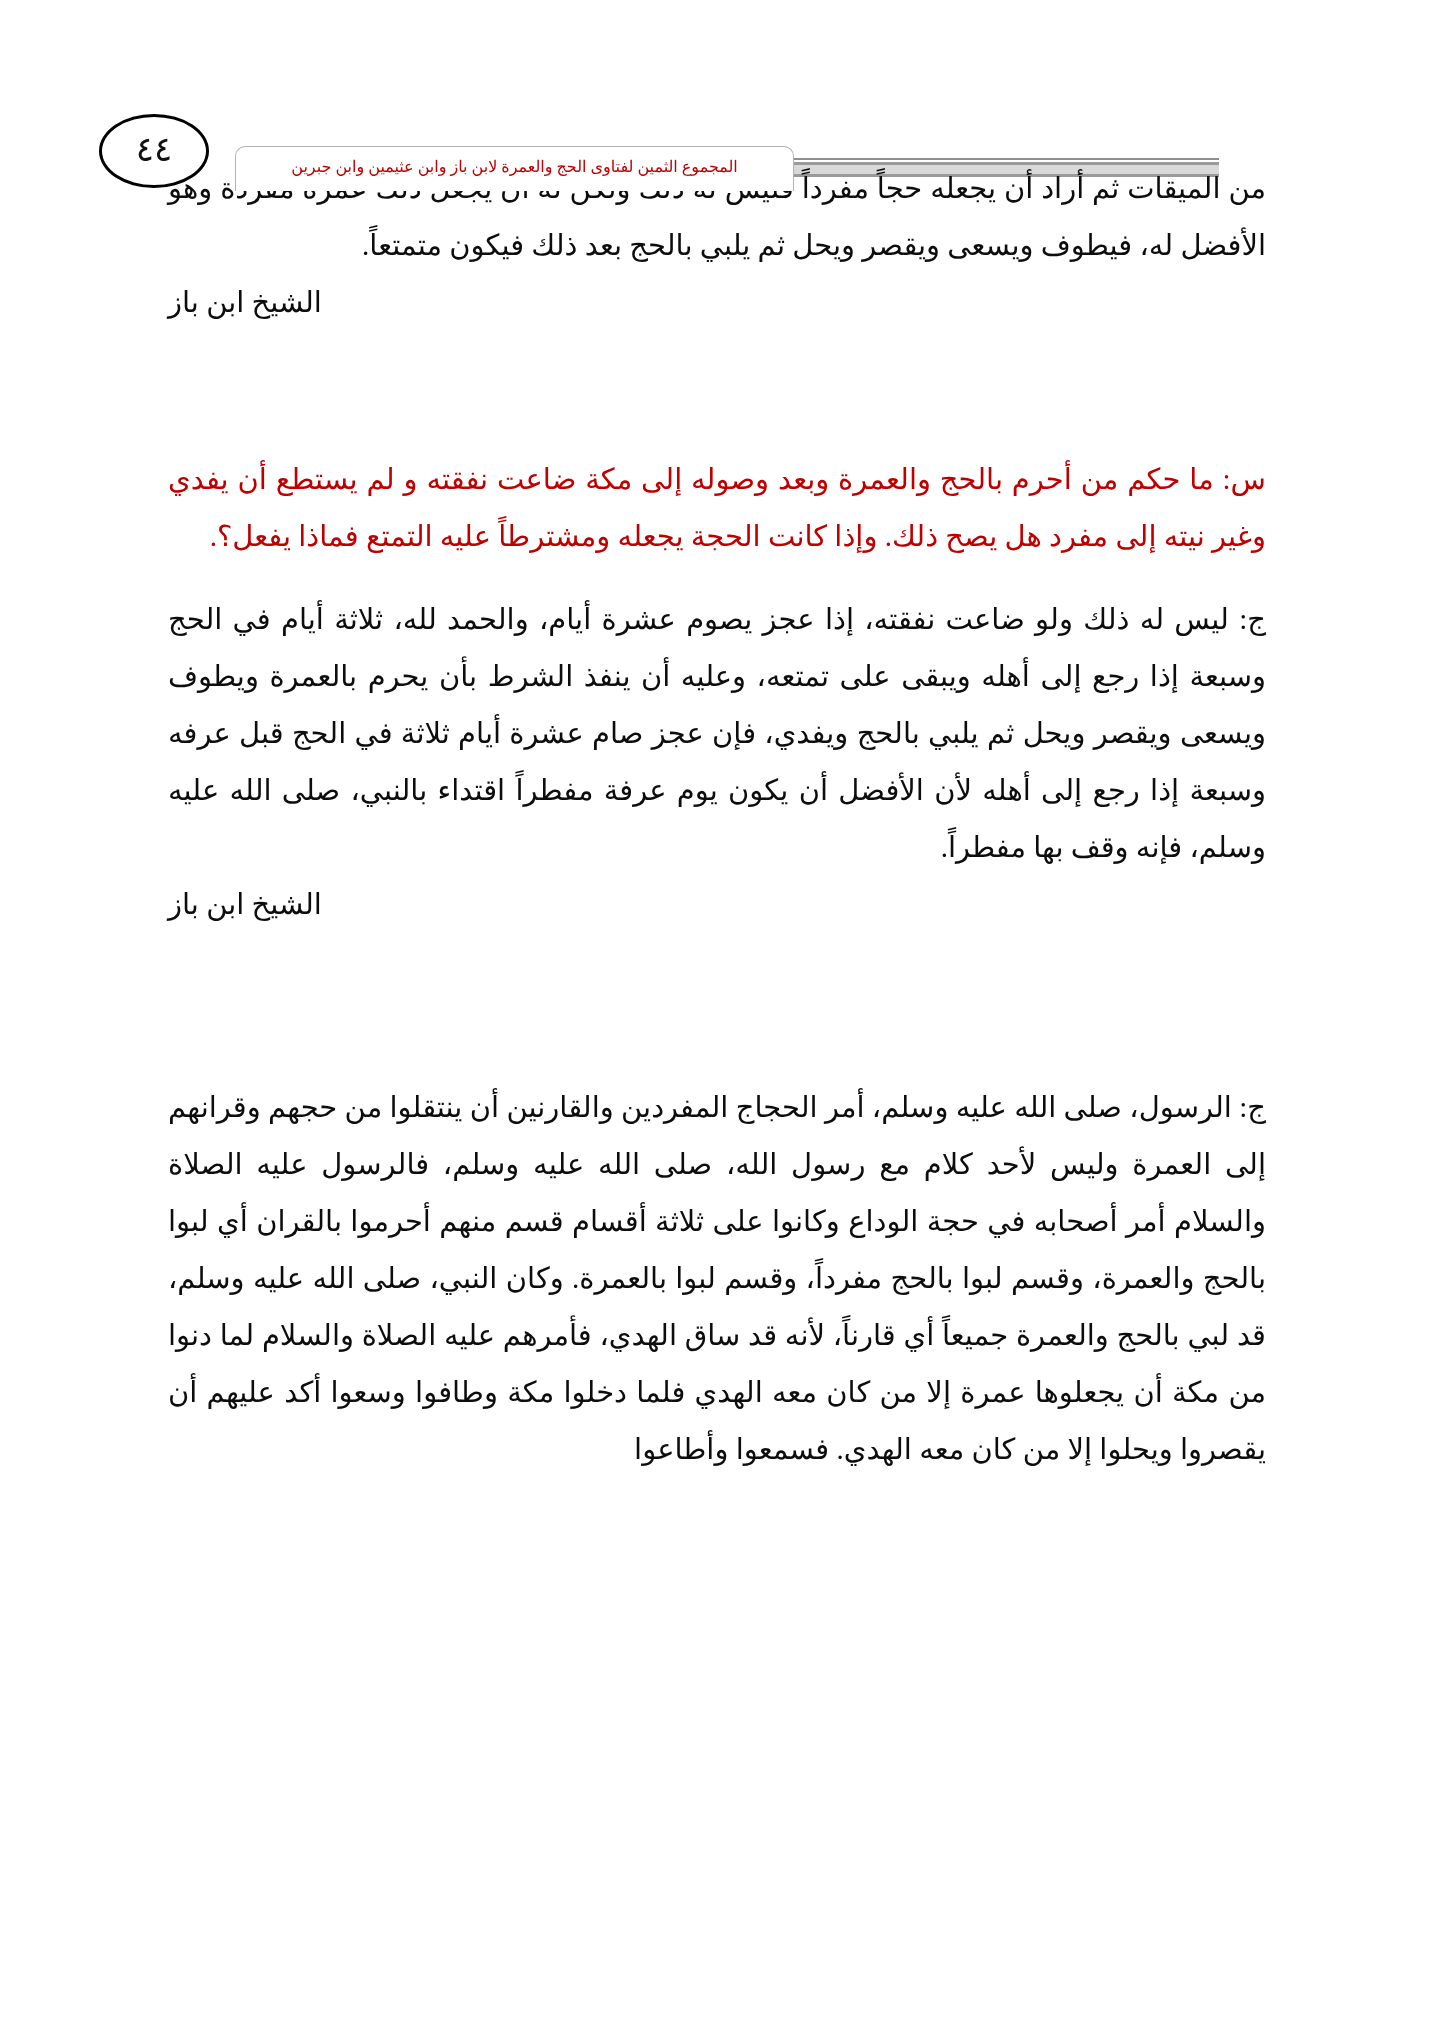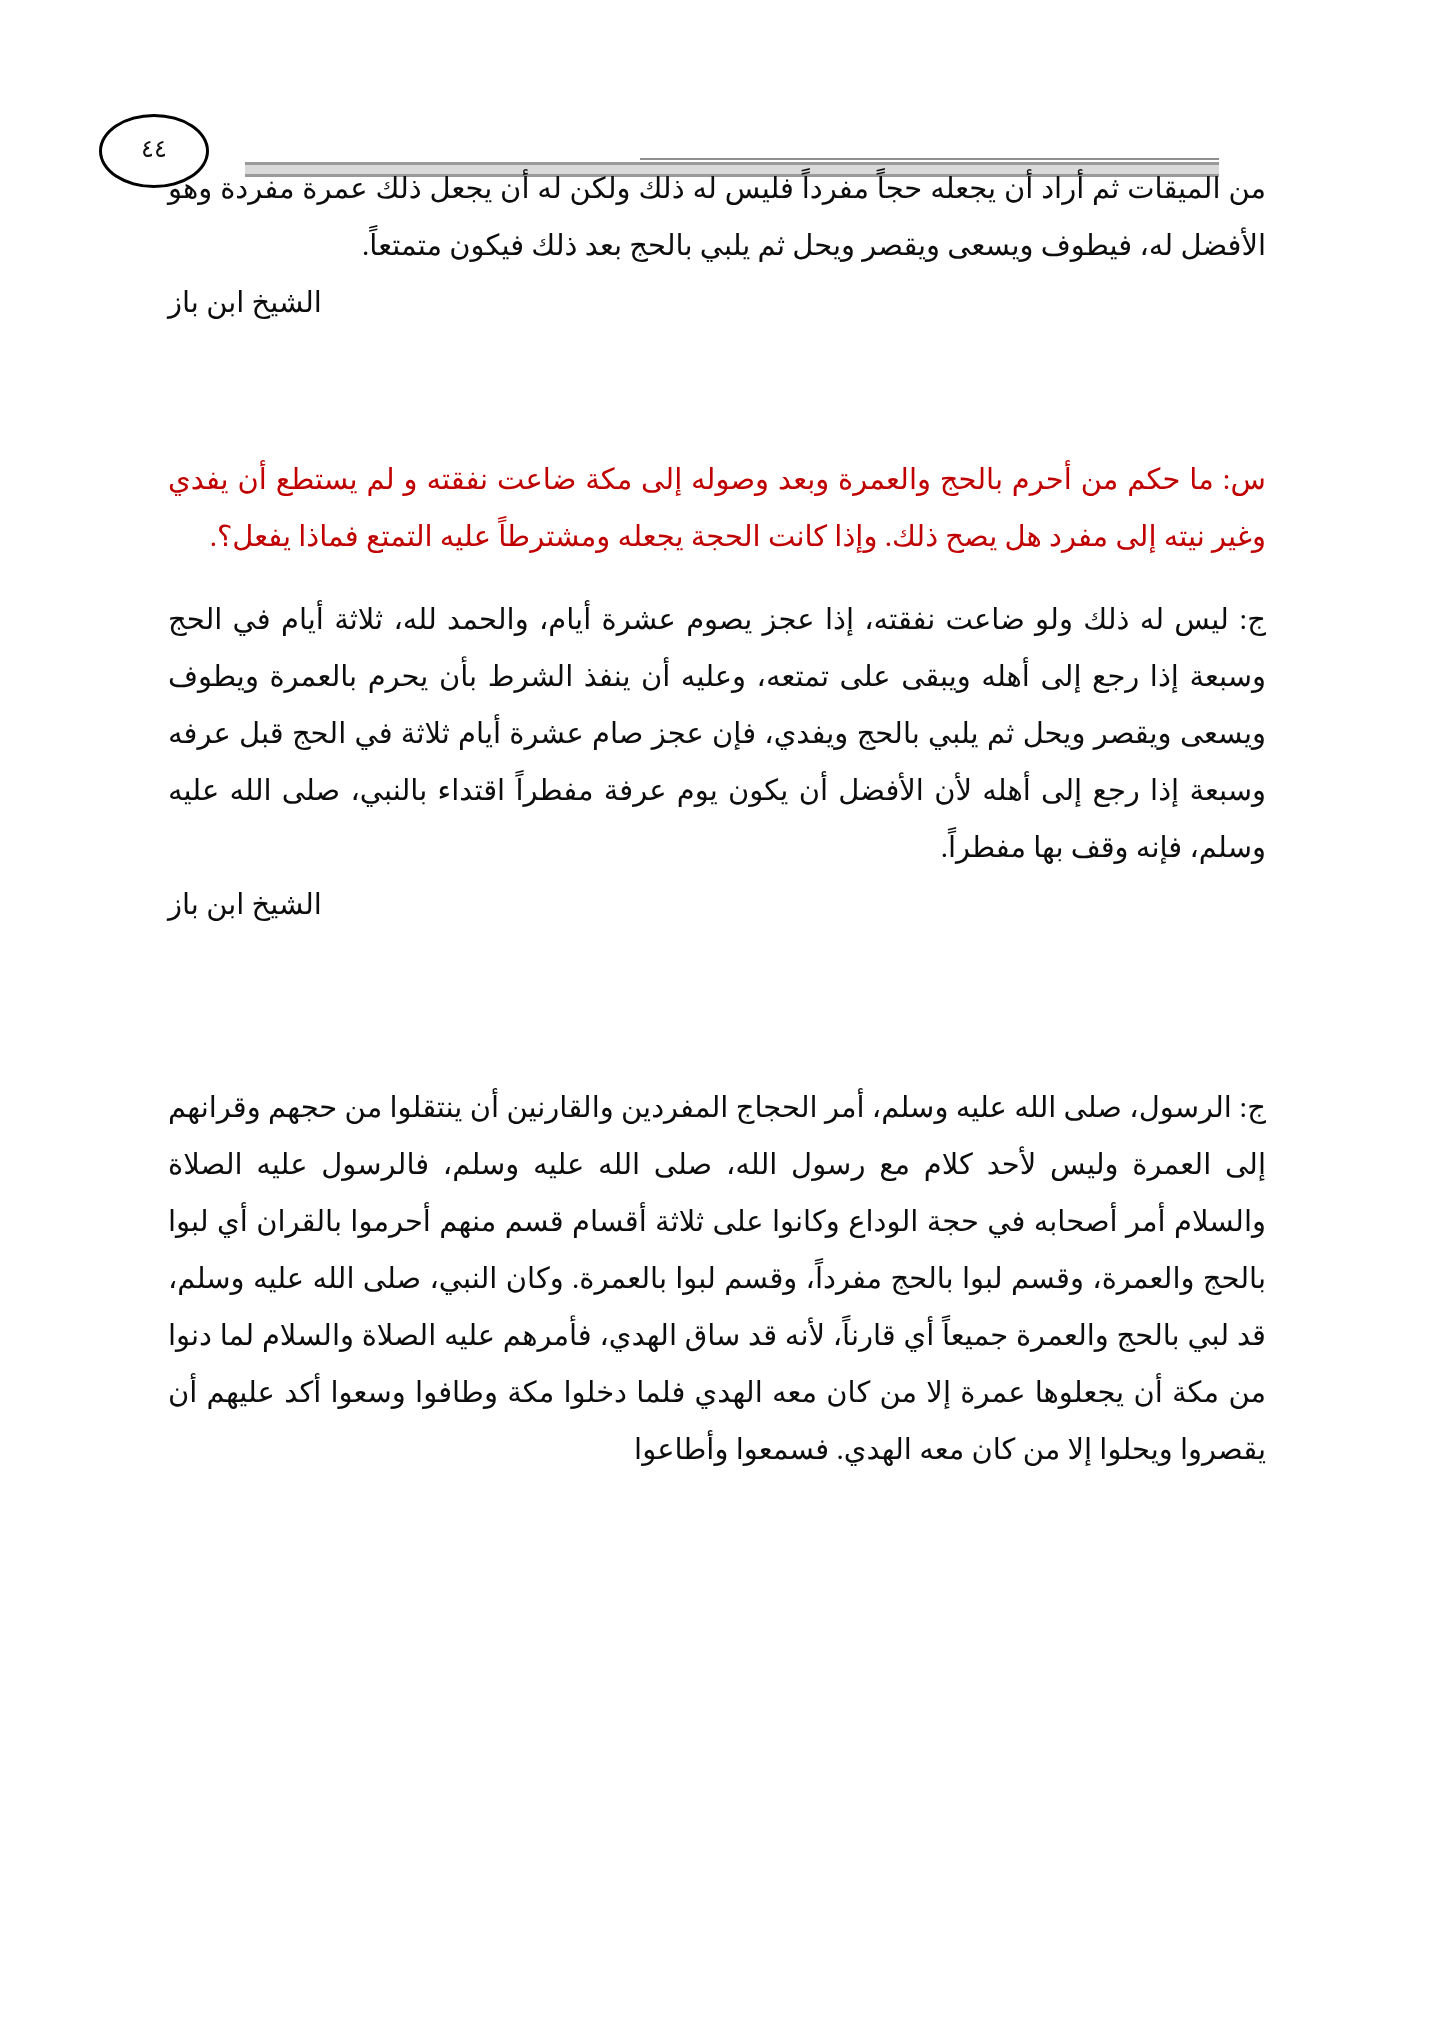--- a/index.html
+++ b/index.html
@@ -51,21 +51,21 @@
     height: 68px;
     border: 3px solid #000000;
     border-radius: 50%;
     background: #ffffff;
     display: flex;
     align-items: center;
     justify-content: center;
     z-index: 4;
   }
   .page-number-oval span {
-    font-size: 24px;
+    font-size: 34px;
     color: #111111;
     letter-spacing: 2px;
     font-family: "DejaVu Sans", "Liberation Sans", sans-serif;
     line-height: 1;
     padding-bottom: 4px;
   }
   .header-title-box {
     position: absolute;
     top: 88px;
     right: 640px;
@@ -123,20 +123,23 @@
 </style>
 </head>
 <body>
 
 <div class="page">
 
   <div class="header">
     <div class="header-rule"></div>
     <div class="header-rule-2"></div>
 
+    <div class="header-title-box">
+      <span>المجموع الثمين لفتاوى الحج والعمرة لابن باز وابن عثيمين وابن جبرين</span>
+    </div>
 
     <div class="page-number-oval">
       <span>٤٤</span>
     </div>
   </div>
 
   <div class="content">
 
     <p class="last-natural">من الميقات ثم أراد أن يجعله حجاً مفرداً فليس له ذلك ولكن له أن يجعل ذلك عمرة مفردة وهو الأفضل له، فيطوف ويسعى ويقصر ويحل ثم يلبي بالحج بعد ذلك فيكون متمتعاً.</p>
 

